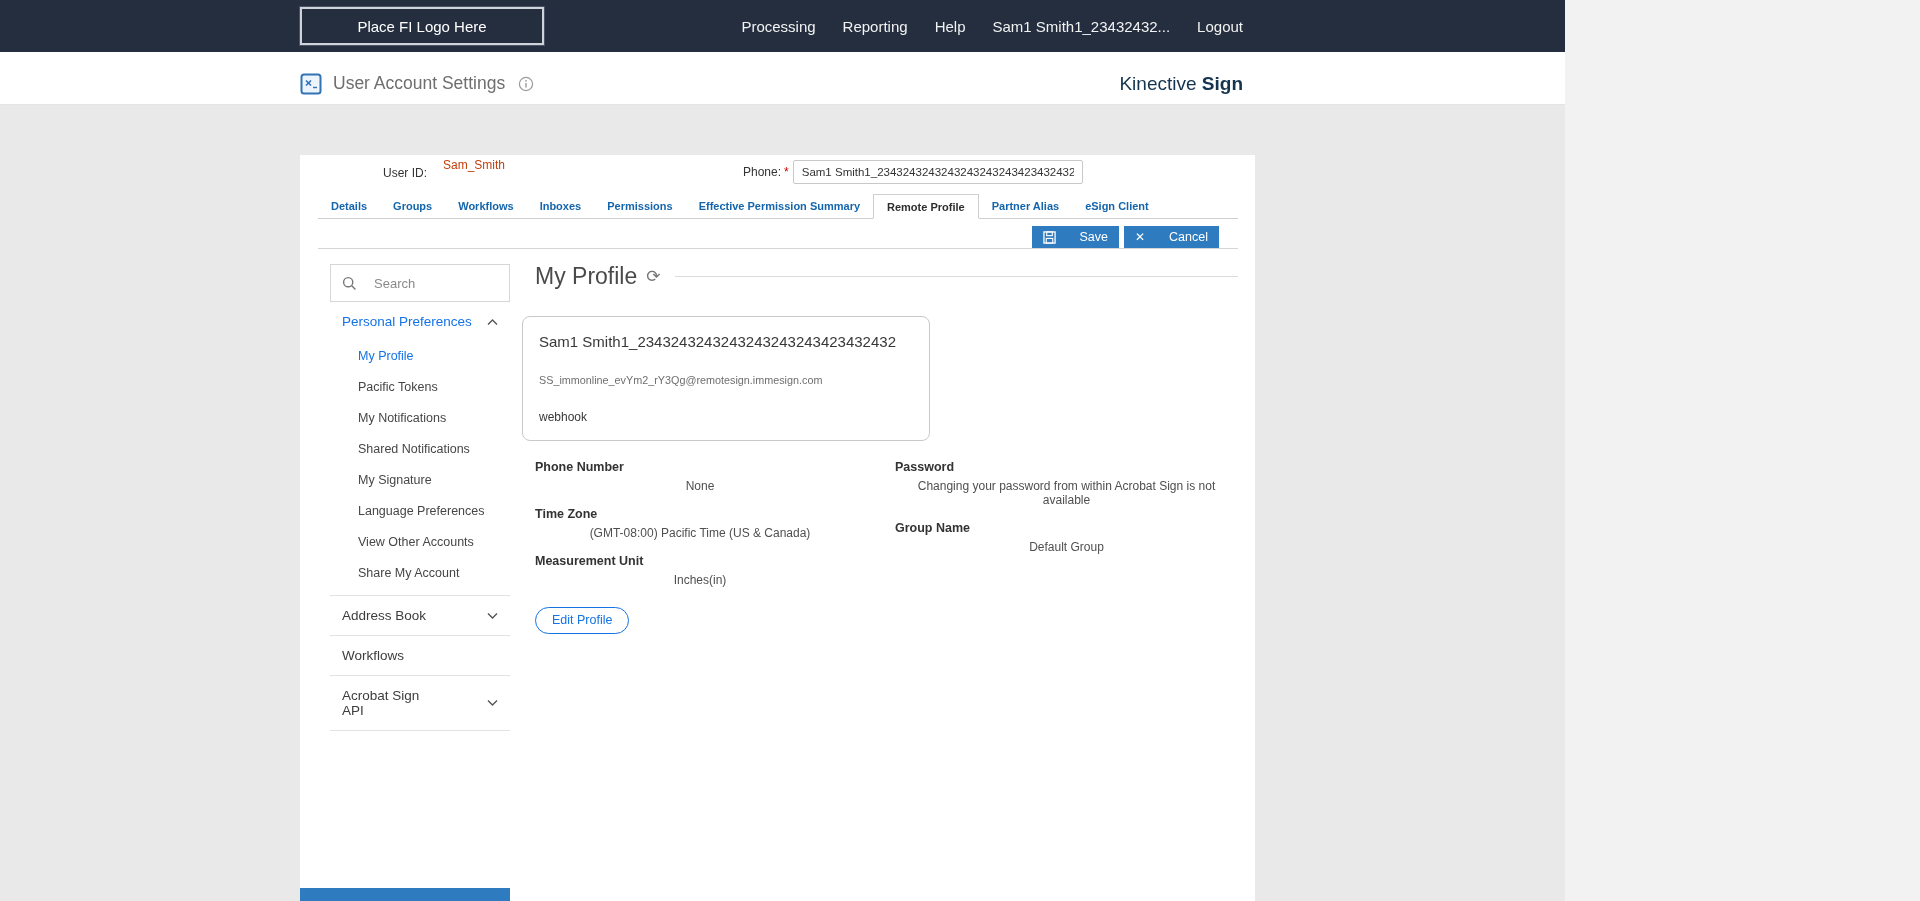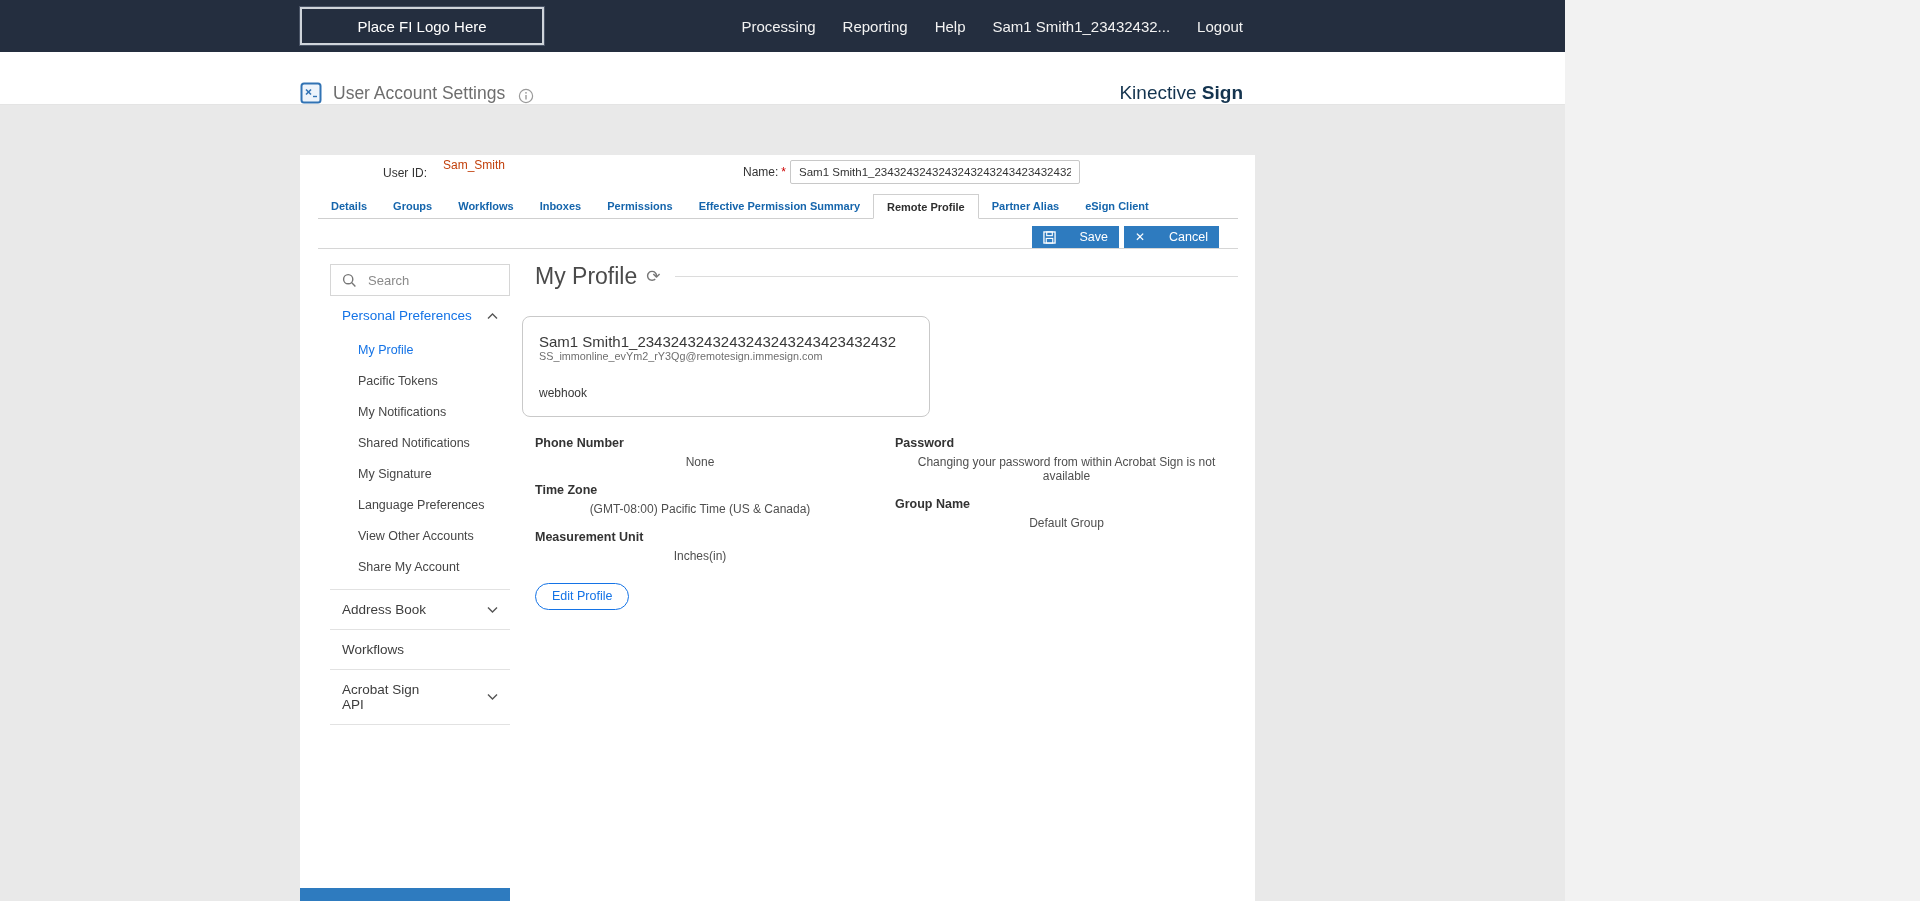--- a/index.html
+++ b/index.html
@@ -9,21 +9,21 @@
 
   
   .topbar{height:52px;background:#242e3f;display:flex;align-items:center;
           padding:0 322px 0 300px;box-sizing:border-box;}
   .logo-box{width:240px;height:34px;border:2px solid #cfd4da;box-shadow:0 0 0 1px #4a5466;
             display:flex;align-items:center;justify-content:center;color:#ffffff;font-size:15px;cursor:pointer;}
   .topnav{margin-left:auto;display:flex;align-items:center;gap:27px;}
   .topnav-item{color:#f2f2f2;font-size:15px;cursor:pointer;white-space:nowrap;}
 
   
-  .header{height:53px;background:#ffffff;display:flex;align-items:flex-end;
+  .header{height:53px;background:#ffffff;display:flex;align-items:center;
           padding:11px 322px 0 300px;box-sizing:border-box;border-bottom:1px solid #e4e4e4;}
   .header-title{margin-left:11px;font-size:17.5px;color:#6e6e6e;}
   .info-wrap{margin-left:13px;display:flex;align-items:center;}
   .brand{margin-left:auto;font-size:19px;color:#14344f;}
   .brand .bold{font-weight:700;}
 
   
   .panel{position:absolute;left:300px;top:155px;width:955px;height:746px;background:#ffffff;}
 
   .label-userid{position:absolute;left:83px;top:11px;font-size:12px;color:#333;}
@@ -40,22 +40,22 @@
 
   .action-row{position:absolute;top:71px;right:36px;display:flex;gap:5px;}
   .btn-action{display:flex;align-items:center;gap:24px;background:#2e7bbf;color:#fff;font-size:12.5px;
               border:none;padding:4px 11px 5px;cursor:pointer;font-family:inherit;}
   .x-glyph{font-size:12px;line-height:1;}
 
   .rule{position:absolute;top:93px;left:18px;right:17px;border-top:1px solid #d6d6d6;}
 
   
   .sidebar{position:absolute;left:30px;top:109px;width:180px;}
-  .search-box{height:32px;border:1px solid #d6d6d6;display:flex;align-items:center;
-              padding:0 11px;gap:9px;box-sizing:border-box;}
+  .search-box{height:38px;border:1px solid #d6d6d6;display:flex;align-items:center;
+              padding:0 11px;gap:15px;box-sizing:border-box;}
   .search-input{border:none;outline:none;flex:1;min-width:0;font-size:13px;color:#333;font-family:inherit;background:transparent;}
   .search-input::placeholder{color:#8a8a8a;}
   .nav-group{display:flex;align-items:center;justify-content:space-between;
              padding:12px 12px;font-size:13.5px;color:#3d3d3d;cursor:pointer;}
   .nav-group.pp{color:#1473e6;}
   .nav-group.bordered{border-top:1px solid #e2e2e2;gap:48px;}
   .nav-group.bordered-bottom{border-bottom:1px solid #e2e2e2;}
   .sub-list{padding-bottom:6px;}
   .nav-sub{padding:8px 12px 9px 28px;font-size:12.5px;color:#464646;cursor:pointer;}
   .nav-sub.selected{color:#1473e6;}
@@ -63,21 +63,21 @@
 
   
   .main{position:absolute;left:222px;top:108px;width:716px;}
   .profile-head{display:flex;align-items:center;}
   .profile-title{margin-left:13px;font-size:23px;color:#4a4a4a;font-weight:400;}
   .refresh-icon{margin-left:9px;font-size:17px;color:#767676;cursor:pointer;line-height:1;}
   .head-rule{flex:1;margin-left:14px;border-top:1px solid #dcdcdc;height:0;}
 
   .card{margin-top:26px;width:374px;border:1px solid #c9c9c9;border-radius:8px;padding:16px;background:#fff;}
   .card-name{font-size:15px;color:#383838;}
-  .card-email{margin-top:0;font-size:10.8px;color:#6f6f6f;}
+  .card-email{margin-top:24px;font-size:10.8px;color:#6f6f6f;}
   .card-tag{margin-top:24px;font-size:12px;color:#383838;}
 
   .fields{margin-top:19px;margin-left:13px;display:grid;grid-template-columns:360px 1fr;}
   .fblock{margin-bottom:14px;max-width:330px;}
   .fblock.wide{max-width:360px;}
   .flabel{font-size:12.5px;font-weight:700;color:#333;}
   .fvalue{margin-top:5px;font-size:12px;color:#4f4f4f;text-align:center;}
   .edit-btn{margin-left:13px;margin-top:6px;background:#fff;border:1.5px solid #1473e6;color:#1473e6;
             border-radius:15px;padding:5px 16px 6px;font-size:12.5px;cursor:pointer;font-family:Liberation Sans, sans-serif;}
 </style>
@@ -119,21 +119,21 @@
       </span>
       <span class="brand"><span>Kinective</span>&nbsp;<span class="bold">Sign</span></span>
     </div>
 
     <div class="panel">
 
       <span class="label-userid">User ID:</span>
       <span class="value-userid">Sam_Smith</span>
 
       <div class="name-group">
-        <span class="name-label">Name:</span>
+        <span class="name-label">Phone:</span>
         <span class="req">*</span>
         <input class="name-input" type="text" value="Sam1 Smith1_2343243243243243243243423432432" style="">
       </div>
 
       <div class="tabbar">
         <div class="tab">Details</div>
         <div class="tab">Groups</div>
         <div class="tab">Workflows</div>
         <div class="tab">Inboxes</div>
         <div class="tab">Permissions</div>

